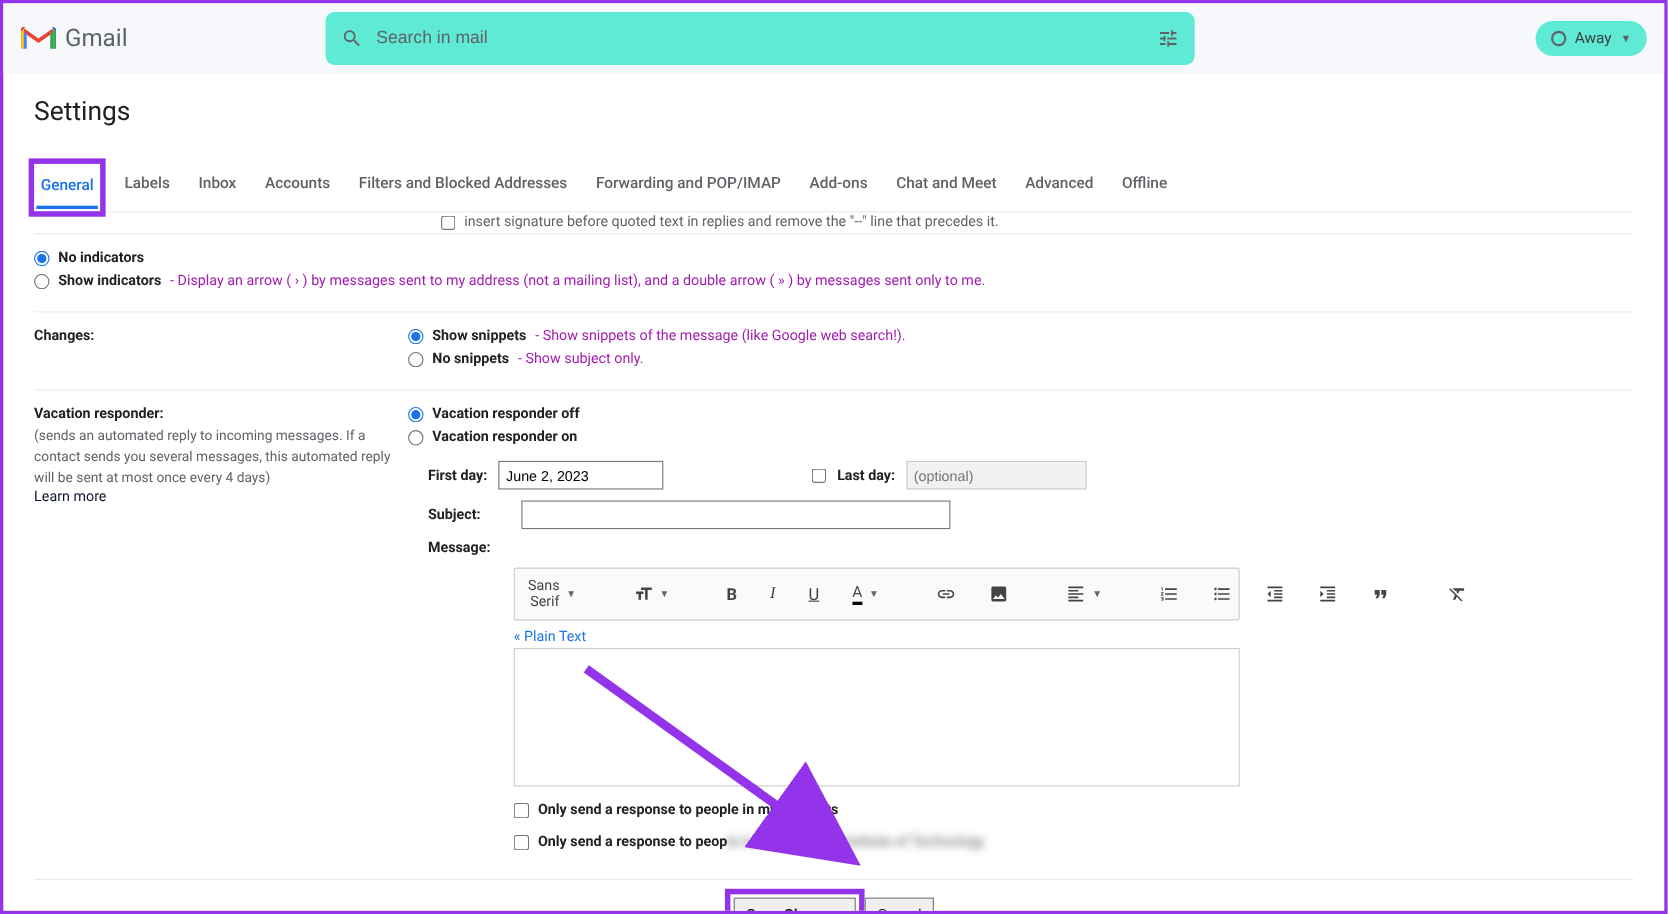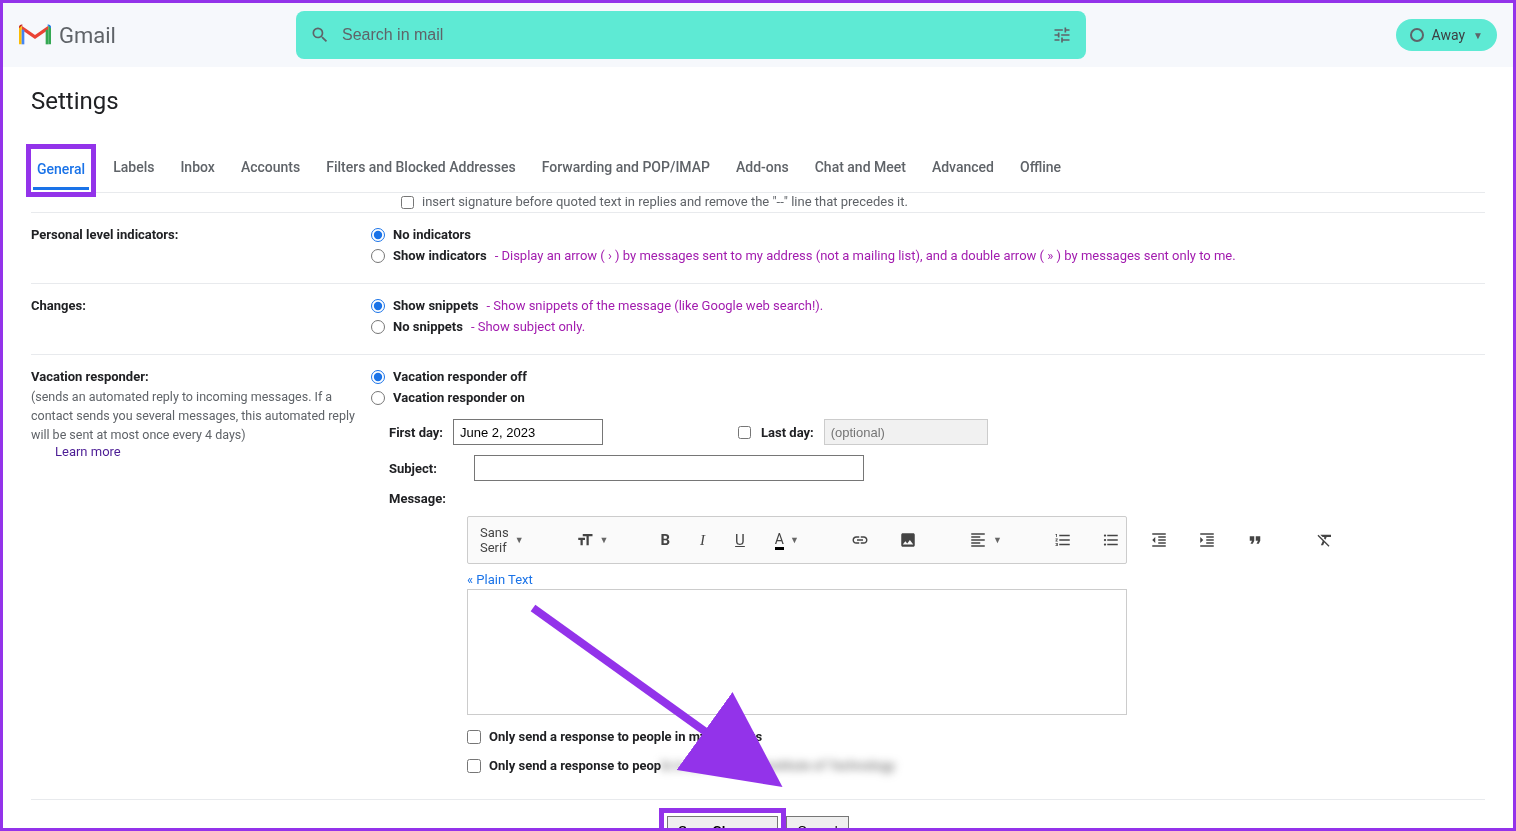--- a/index.html
+++ b/index.html
@@ -21,35 +21,35 @@
 .page-title { font-size: 24px; font-weight: 400; color: #202124; margin-bottom: 34px; }
 .tabs { display: flex; gap: 18px; border-bottom: 1px solid #e8eaed; margin-bottom: 0; }
 .tab { padding: 10px 4px; font-size: 14px; color: #5f6368; cursor: pointer; border-bottom: 3px solid transparent; font-weight: 500; }
 .tab.active { color: #1a73e8; border-bottom-color: #1a73e8; }
 .highlight-box { border: 5px solid #9333ea; padding: 2px; margin: -5px; }
 .settings-body { padding: 0; }
 .cutoff-line { height: 20px; border-bottom: 1px solid #e8eaed; color: #5f6368; padding-left: 370px; font-size: 13px; overflow: hidden; display: flex; align-items: flex-end; }
 .setting-row { display: flex; border-bottom: 1px solid #e8eaed; padding: 14px 0; }
 .setting-label { width: 340px; flex-shrink: 0; font-weight: 700; font-size: 13px; color: #202124; }
 .setting-label .sub { font-weight: 400; color: #5f6368; font-size: 12.5px; margin-top: 4px; line-height: 1.5; }
-.setting-label a { color: #4c1d95; text-decoration: none; font-weight: 400; font-size: 13px; margin-left: 24px; }
+.setting-label a { color: #0f172a; text-decoration: none; font-weight: 400; font-size: 13px; }
 .setting-content { flex: 1; font-size: 13px; }
 .radio-row { display: flex; align-items: center; gap: 8px; margin-bottom: 6px; }
 .radio-row input[type=radio] { accent-color: #1a73e8; width: 14px; height: 14px; }
 .radio-row .opt-label { font-weight: 700; }
 .radio-row .opt-desc { font-weight: 400; color: #a21caf; }
 .form-row { display: flex; align-items: center; gap: 10px; margin: 10px 0; }
 .form-row label { font-weight: 700; width: 75px; text-align: left; }
 .text-input { border: 1px solid #767676; padding: 4px 6px; font-size: 13px; height: 26px; }
 .date-row { display: flex; align-items: center; gap: 10px; margin: 14px 0 10px 18px; }
 .date-row .fl { font-weight: 700; }
 .date-input { border: 1px solid #767676; padding: 4px 6px; font-size: 13px; width: 150px; height: 26px; }
 .spacer { width: 115px; }
 .opt-input { border: 1px solid #ccc; background: #f1f1f1; padding: 4px 6px; font-size: 13px; width: 164px; height: 26px; color: #888; }
-.toolbar { display: flex; align-items: center; border: 1px solid #ccc; background: #fafafa; padding: 4px 6px; gap: 18px; width: 660px; margin-left: 96px; border-radius: 2px; }
+.toolbar { display: flex; align-items: center; border: 1px solid #ccc; background: #fafafa; padding: 4px 6px; gap: 18px; width: 660px; margin-left: 96px; border-radius: 2px; text-align: right; }
 .tb-btn { display: flex; align-items: center; gap: 2px; padding: 4px 6px; cursor: pointer; color: #444; }
 .tb-sep { width: 1px; height: 20px; background: #ddd; margin: 0 2px; }
 .tb-font { font-size: 13px; color: #444; }
 .tb-caret { font-size: 9px; color: #666; margin-left: 4px; }
 .plain-text { color: #1a73e8; font-size: 13px; margin: 8px 0 2px 96px; cursor: pointer; }
 .msg-area { width: 660px; height: 126px; border: 1px solid #ccc; margin-left: 96px; background: #fff; }
 .chk-row { display: flex; align-items: center; gap: 8px; margin: 14px 0 0 96px; font-size: 13px; font-weight: 700; }
 .chk-row input { width: 14px; height: 14px; }
 .blur-text { filter: blur(4px); font-weight: 400; color: #555; }
 .btn-row { display: flex; gap: 8px; justify-content: center; padding: 16px 0; border-top: 1px solid #e8eaed; margin-top: 12px; }
@@ -107,21 +107,20 @@
     <div class="tab">Offline</div>
   </div>
 
   <div class="settings-body">
     <div class="cutoff-line">
       <input type="checkbox" style="margin-right: 8px; margin-bottom: 3px;">
       <span style="margin-bottom:3px;">insert signature before quoted text in replies and remove the "--" line that precedes it.</span>
     </div>
 
     <div class="setting-row">
-      <div class="setting-label">Personal level indicators:</div>
       <div class="setting-content">
         <div class="radio-row">
           <input type="radio" name="pli" checked="" style="">
           <span class="opt-label">No indicators</span>
         </div>
         <div class="radio-row">
           <input type="radio" name="pli" style="">
           <span class="opt-label">Show indicators</span>
           <span class="opt-desc"> - Display an arrow ( › ) by messages sent to my address (not a mailing list), and a double arrow ( » ) by messages sent only to me.</span>
         </div>

